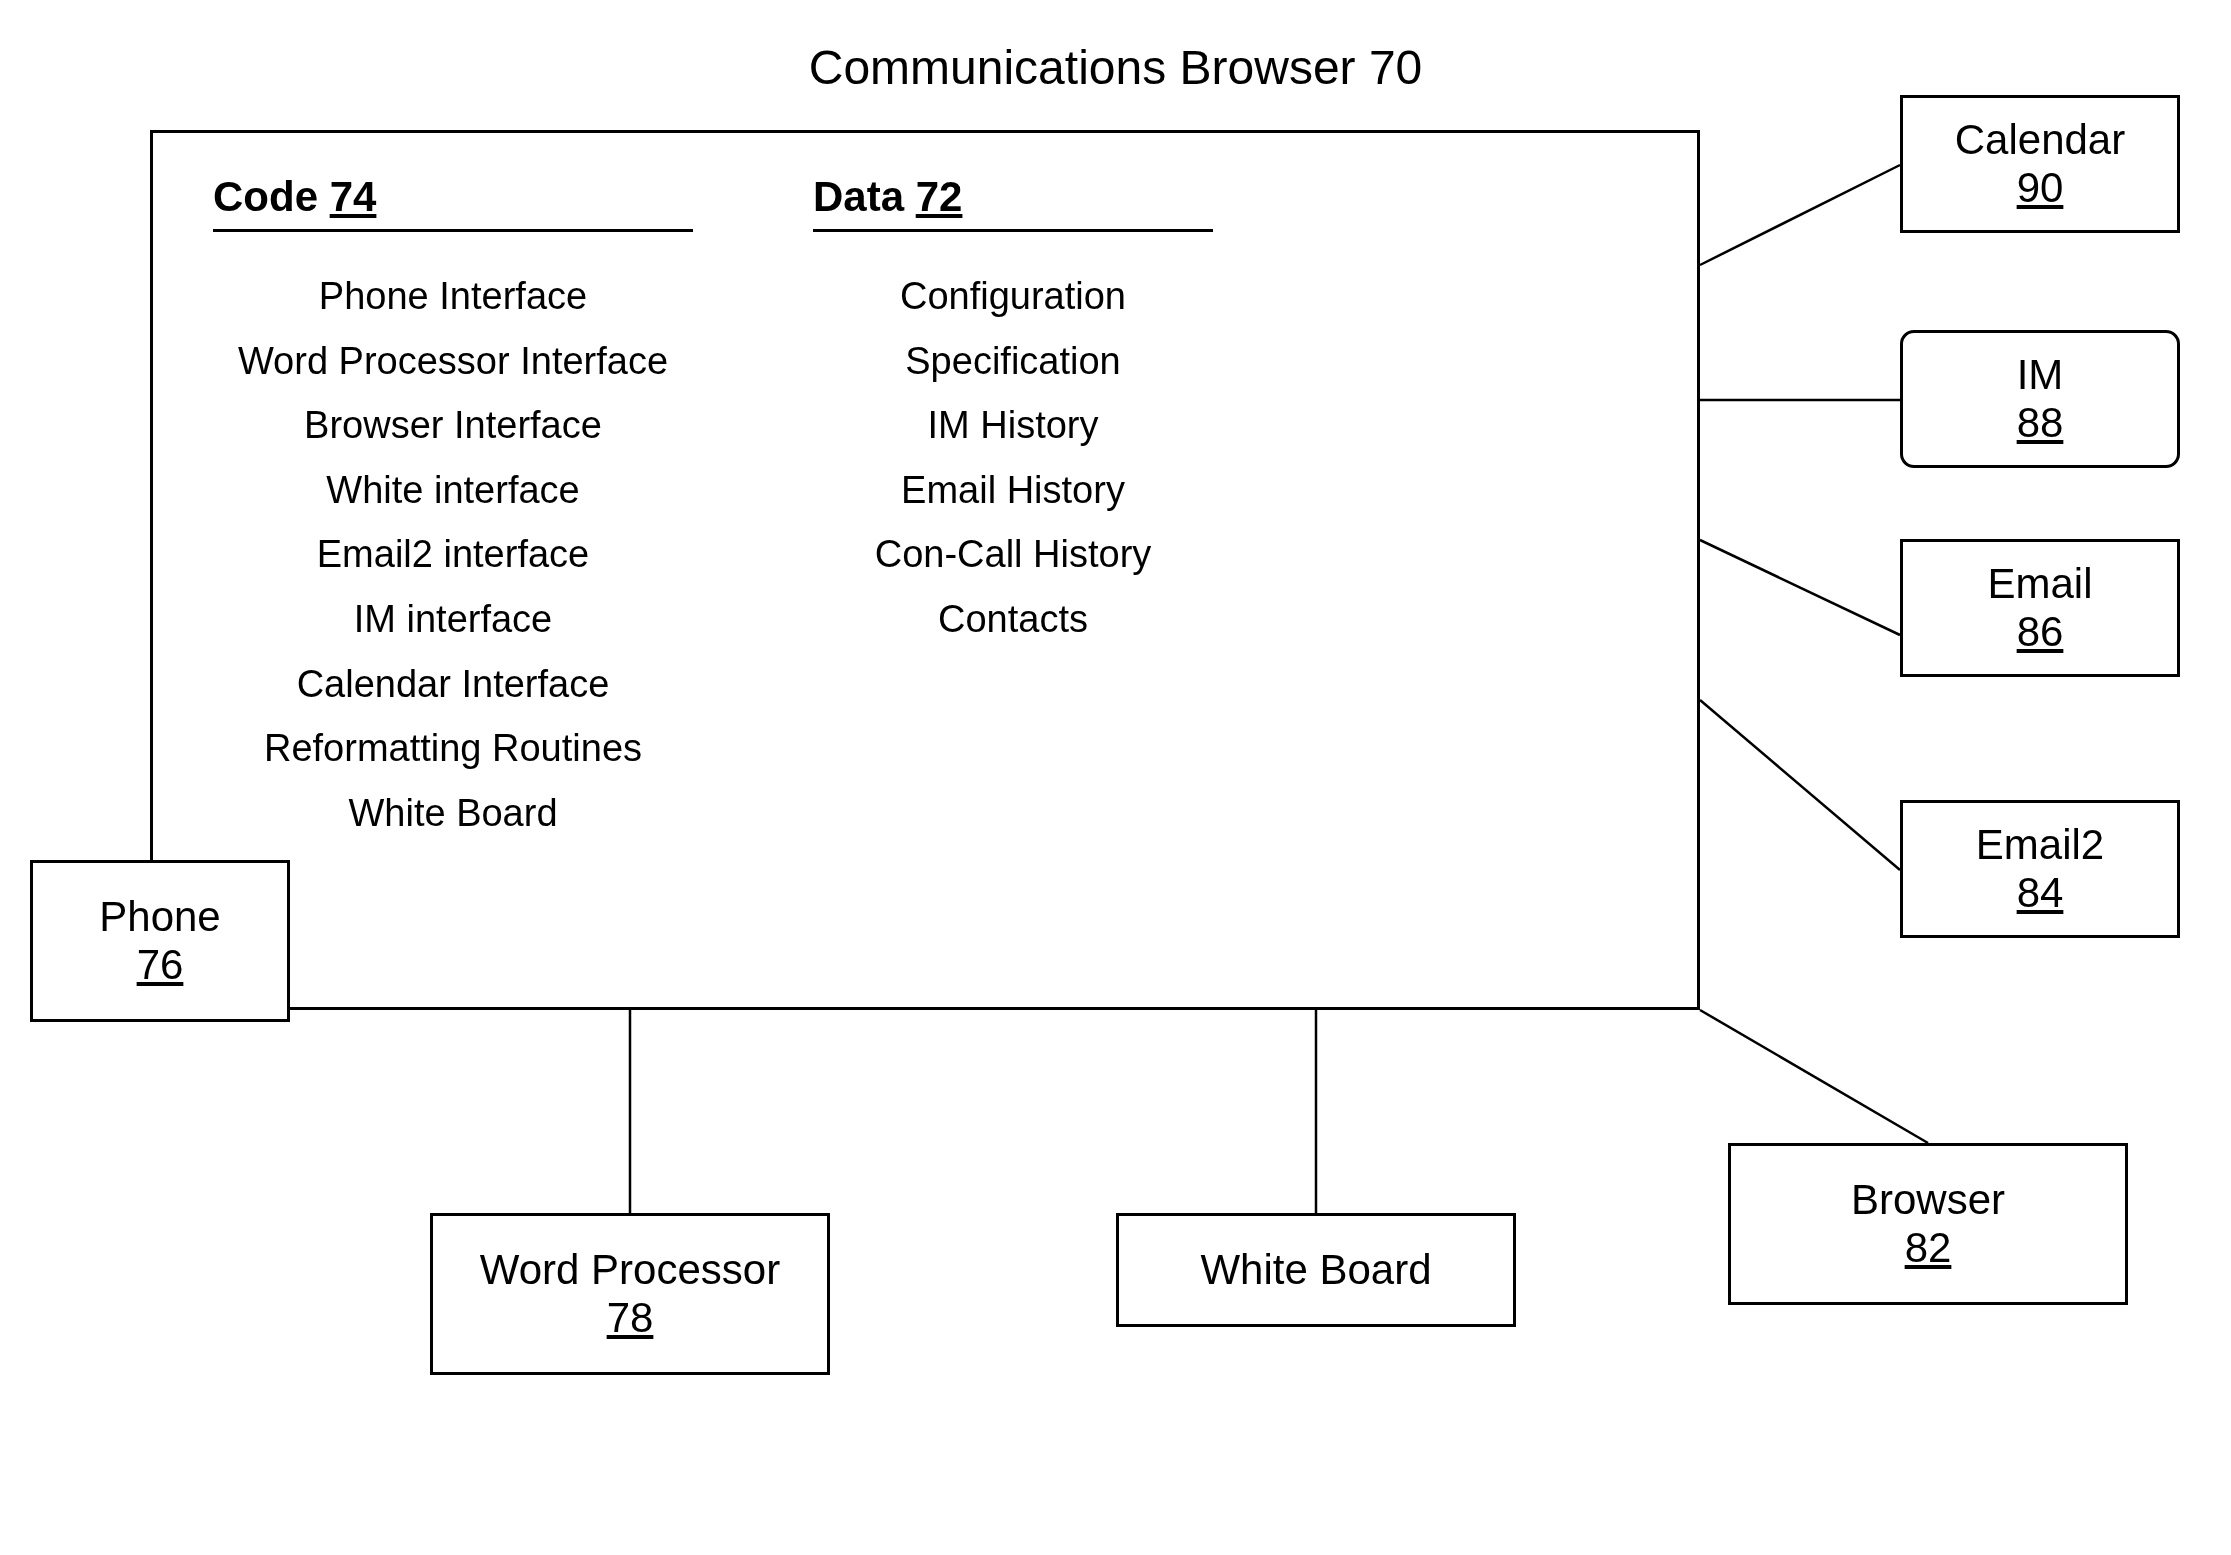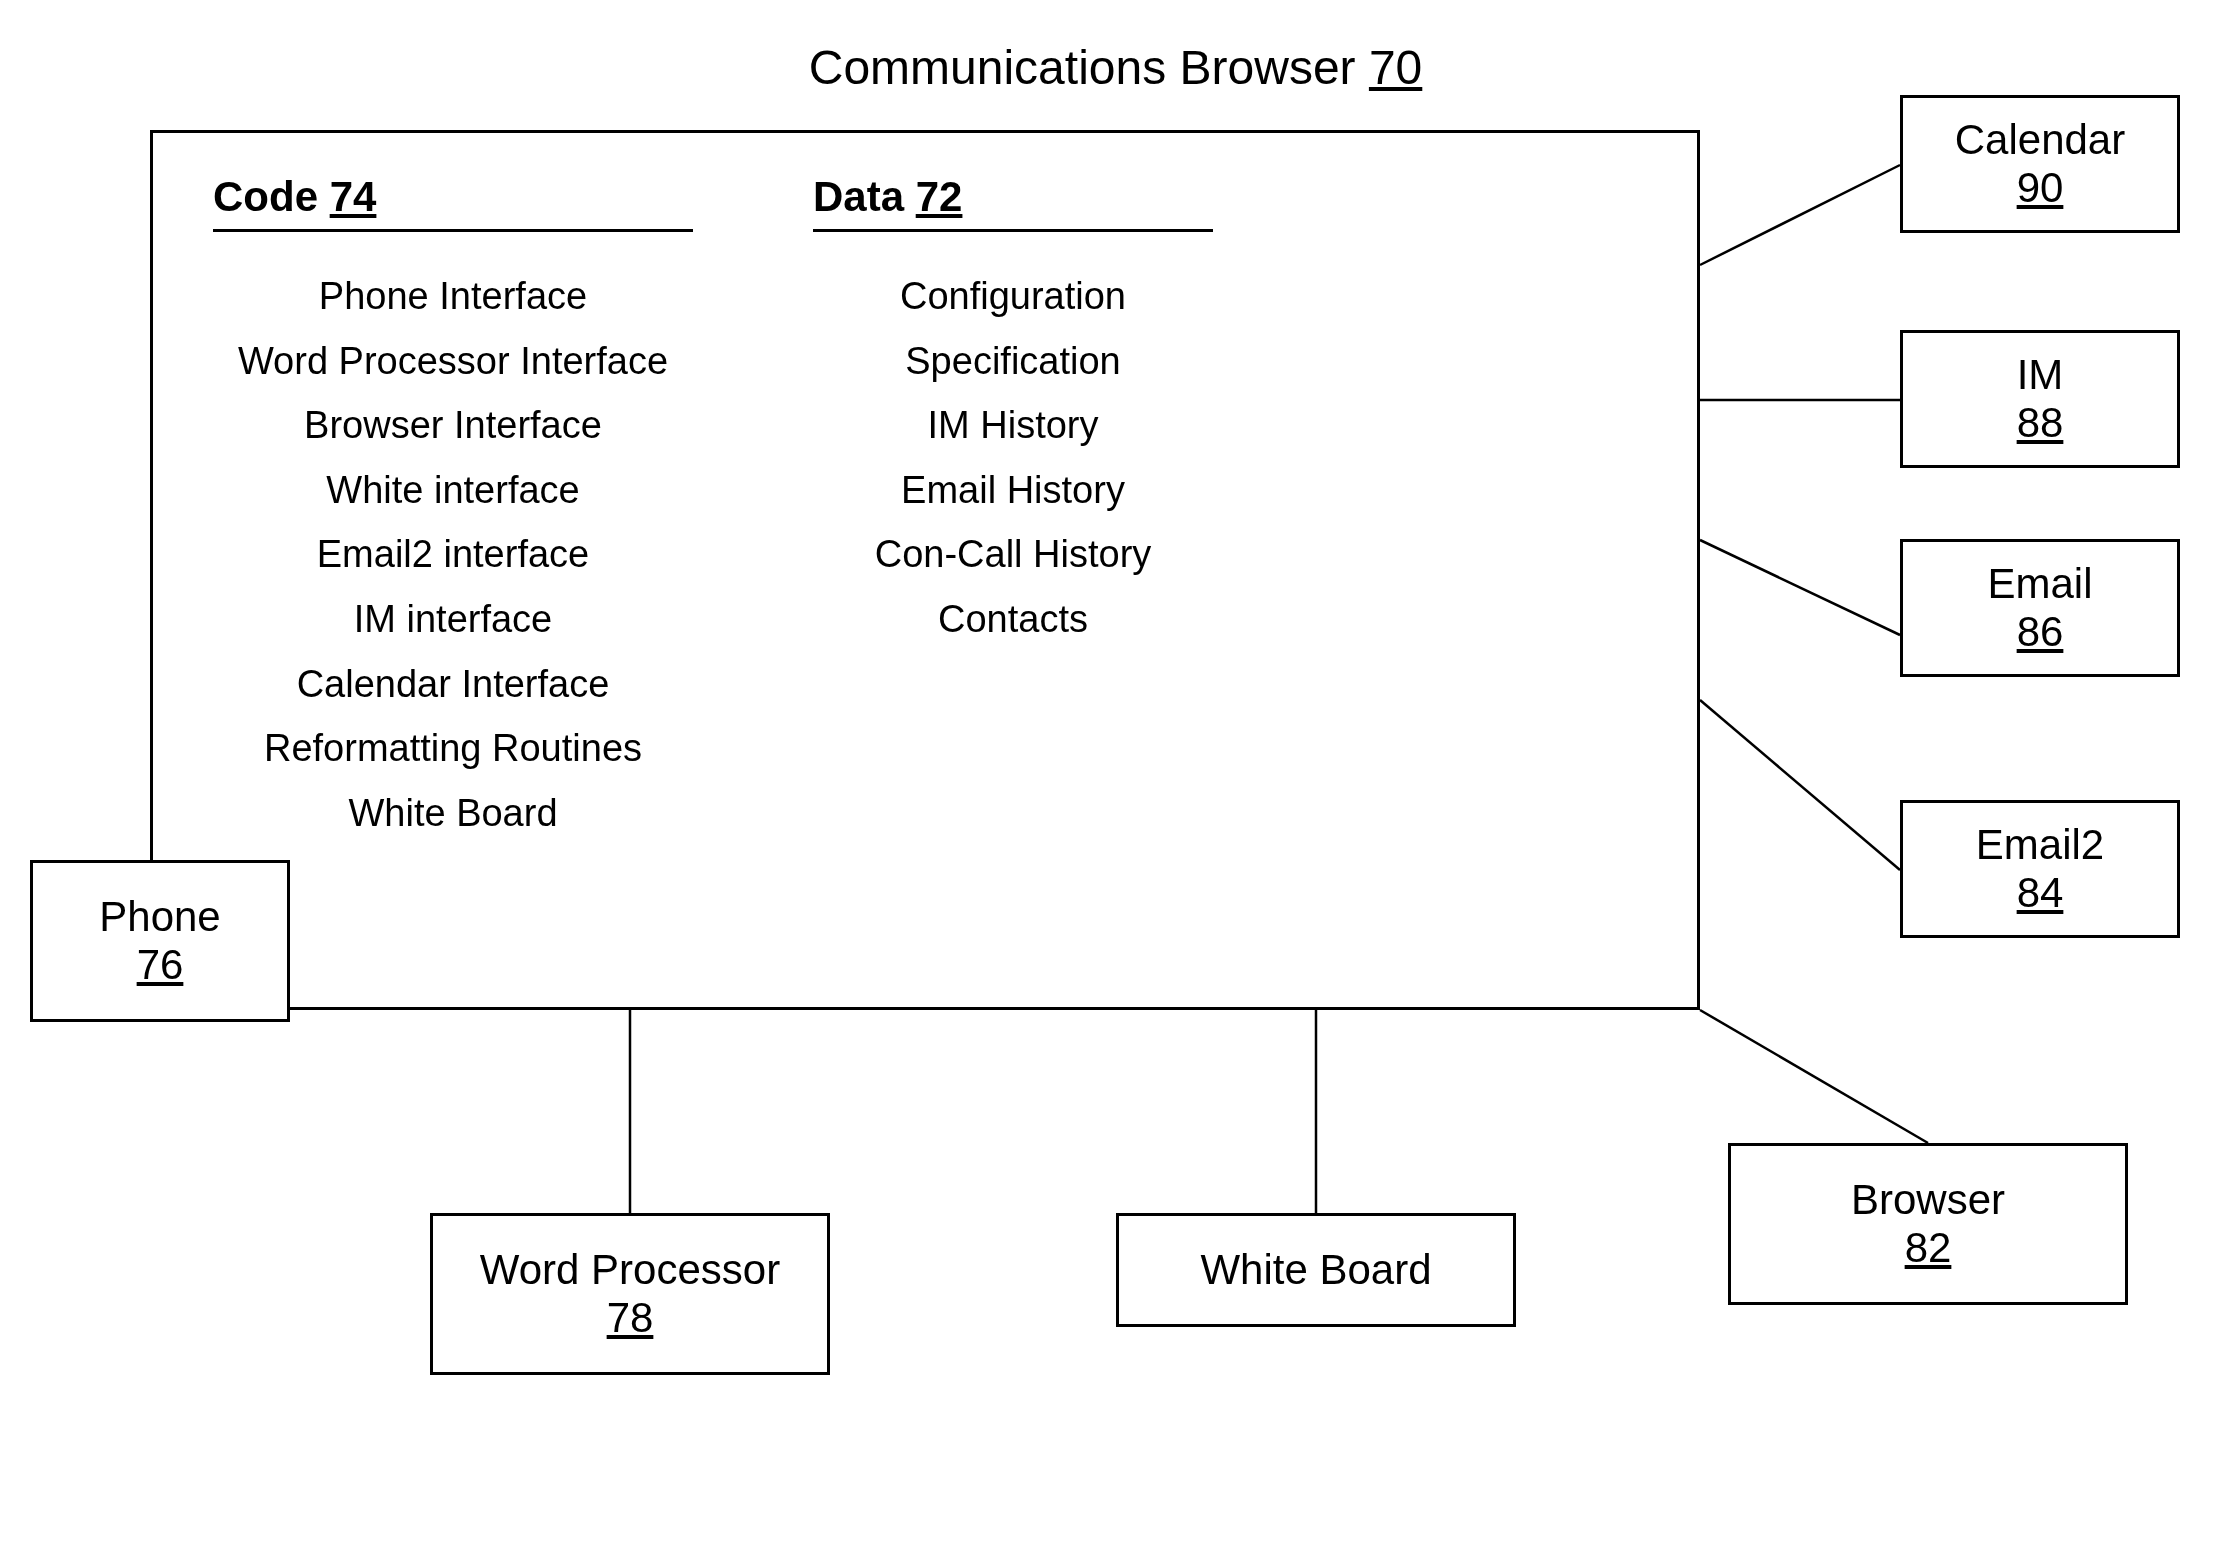--- a/index.html
+++ b/index.html
@@ -24,21 +24,20 @@
       position: absolute;
       top: 40px;
       left: 50%;
       transform: translateX(-50%);
       font-size: 48px;
       font-weight: normal;
       white-space: nowrap;
       text-align: center;
     }
     .title span.underlined {
-      text-decoration: underline;
     }
 
     
     .main-box {
       position: absolute;
       top: 130px;
       left: 150px;
       width: 1550px;
       height: 880px;
       border: 3px solid #000;
@@ -208,21 +207,21 @@
           </div>
       </div>
     </div>
   </div>
 
   <div class="right-box" style="top: 95px; left: 1900px; width: 280px;">
     <span class="box-label">Calendar</span>
     <span class="box-number">90</span>
   </div>
 
-  <div class="right-box" style="top: 330px; left: 1900px; width: 280px;">
+  <div class="right-box" style="top: 330px; left: 1900px; width: 280px; border-radius: 14px;">
     <span class="box-label">IM</span>
     <span class="box-number">88</span>
   </div>
 
   <div class="right-box" style="top: 539px; left: 1900px; width: 280px;">
     <span class="box-label">Email</span>
     <span class="box-number">86</span>
   </div>
 
   <div class="right-box" style="top: 800px; left: 1900px; width: 280px;">

